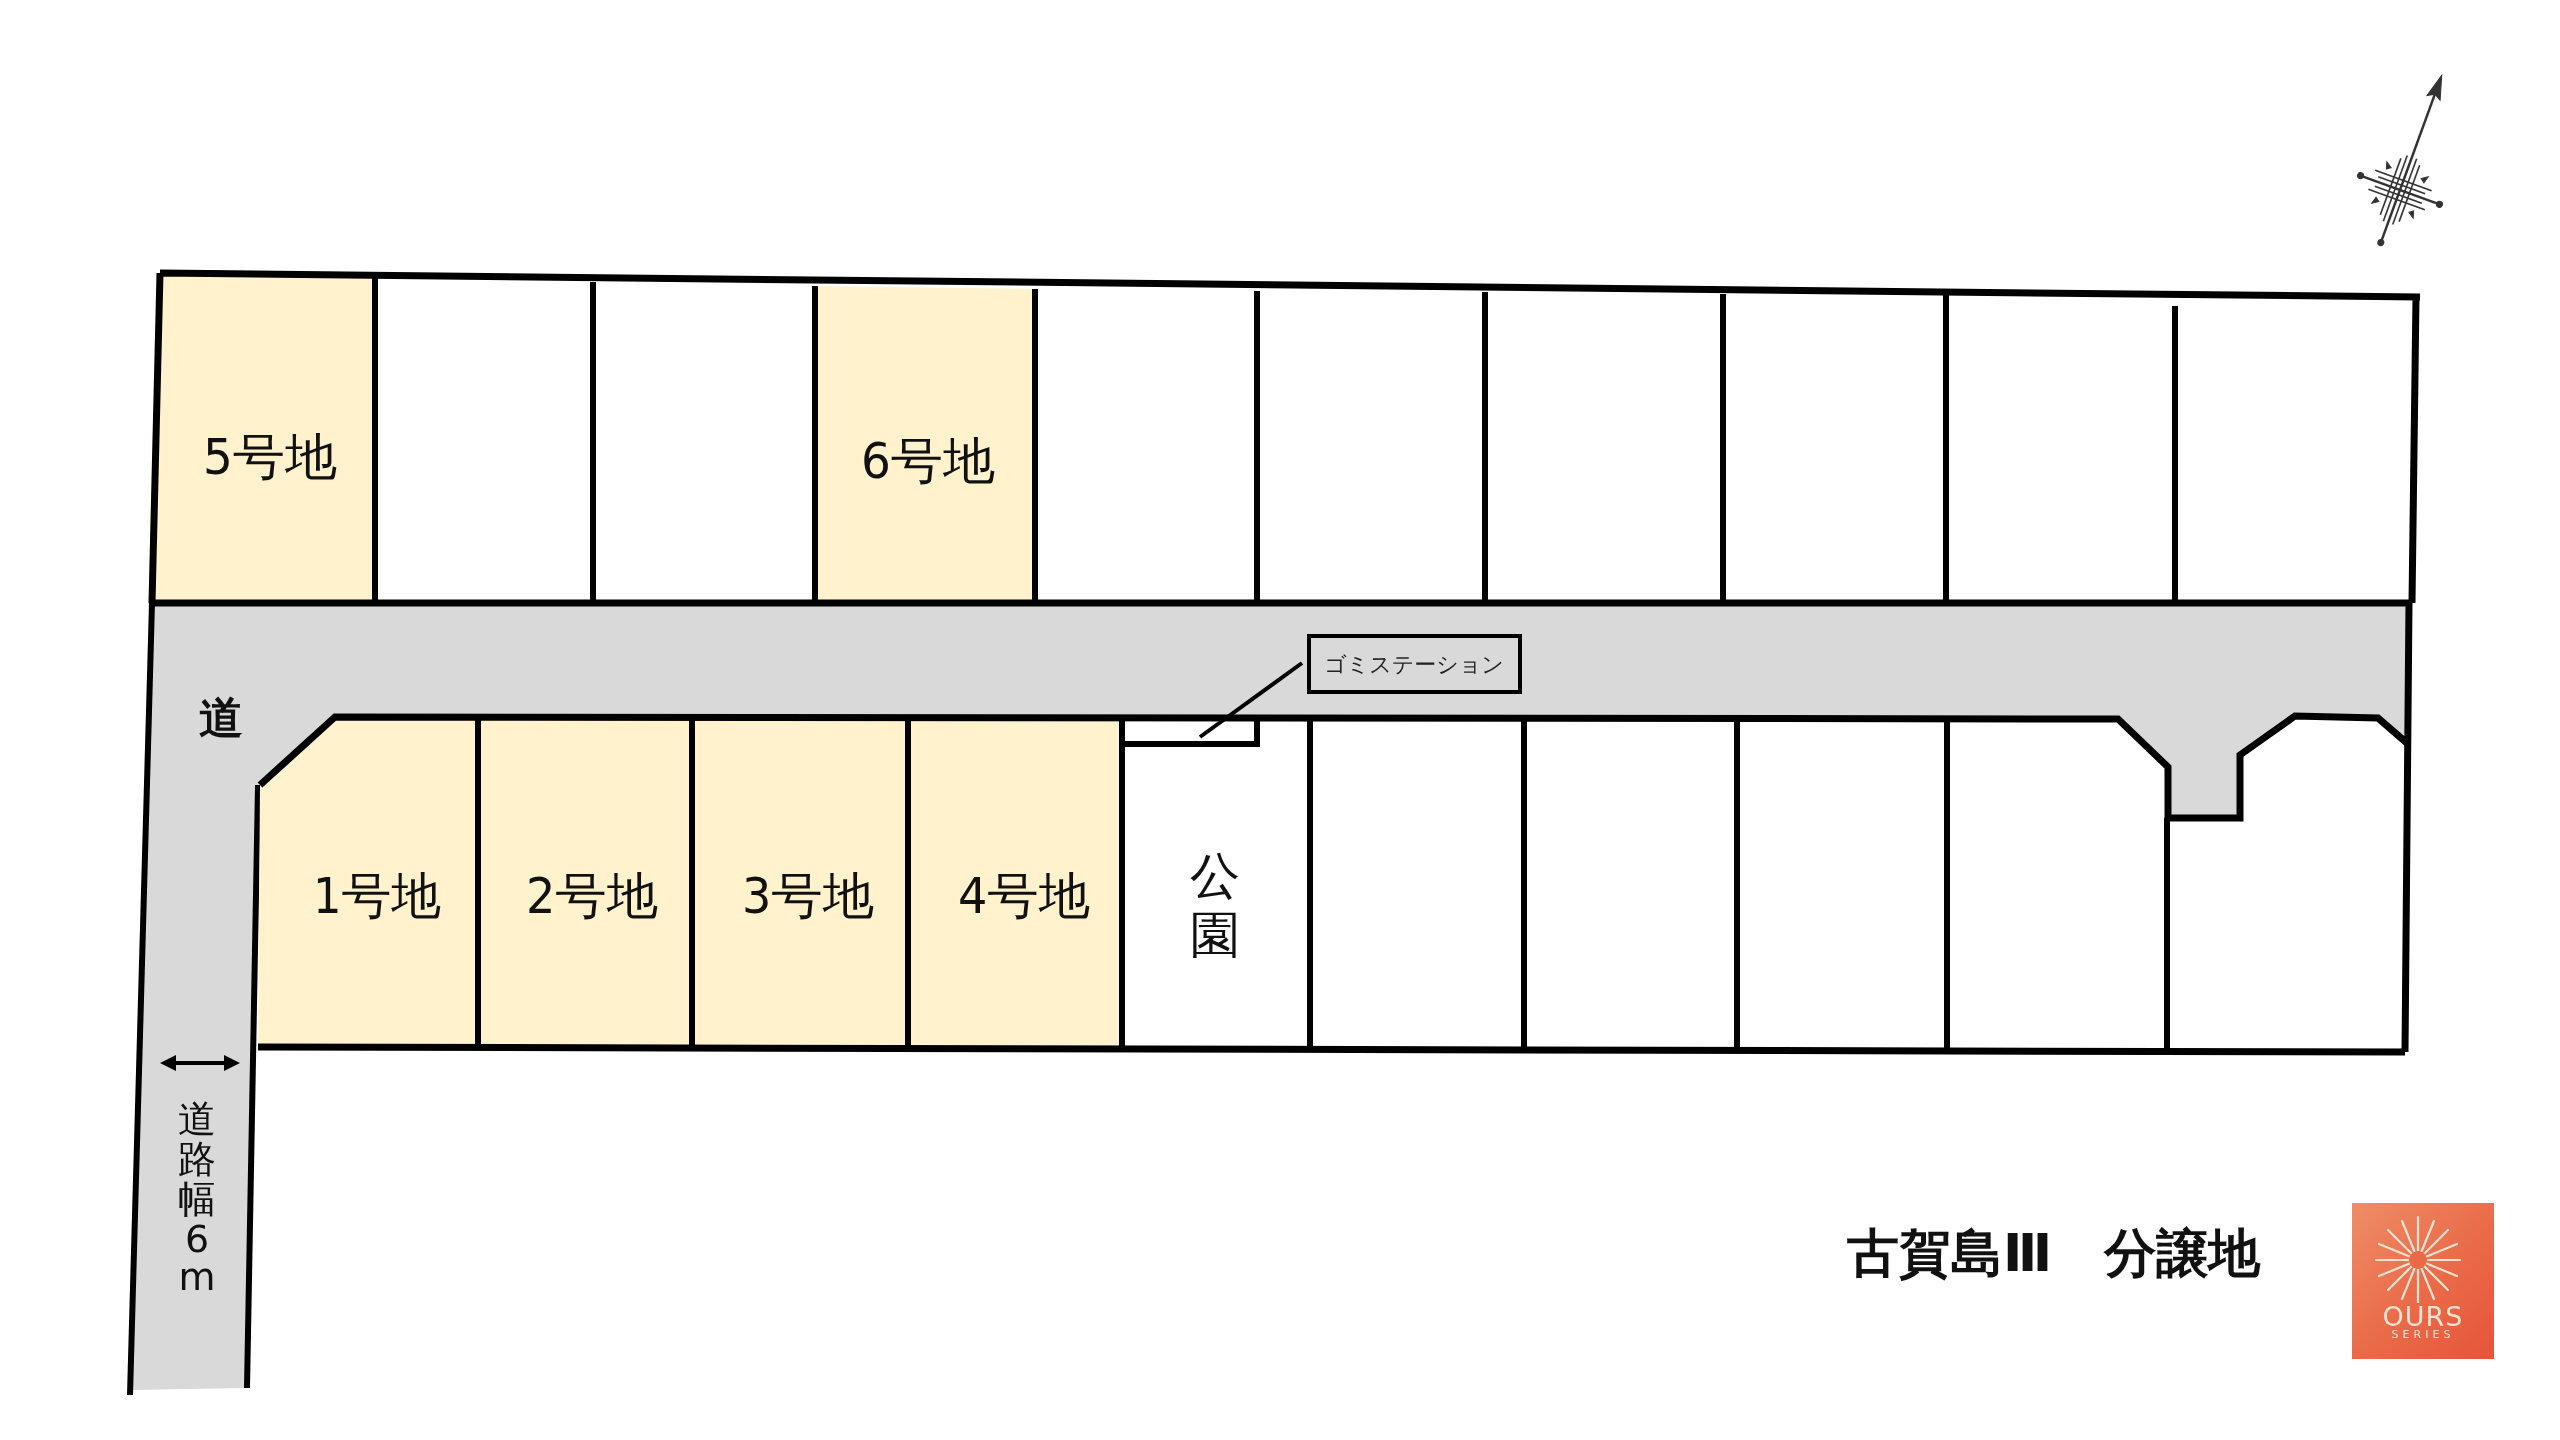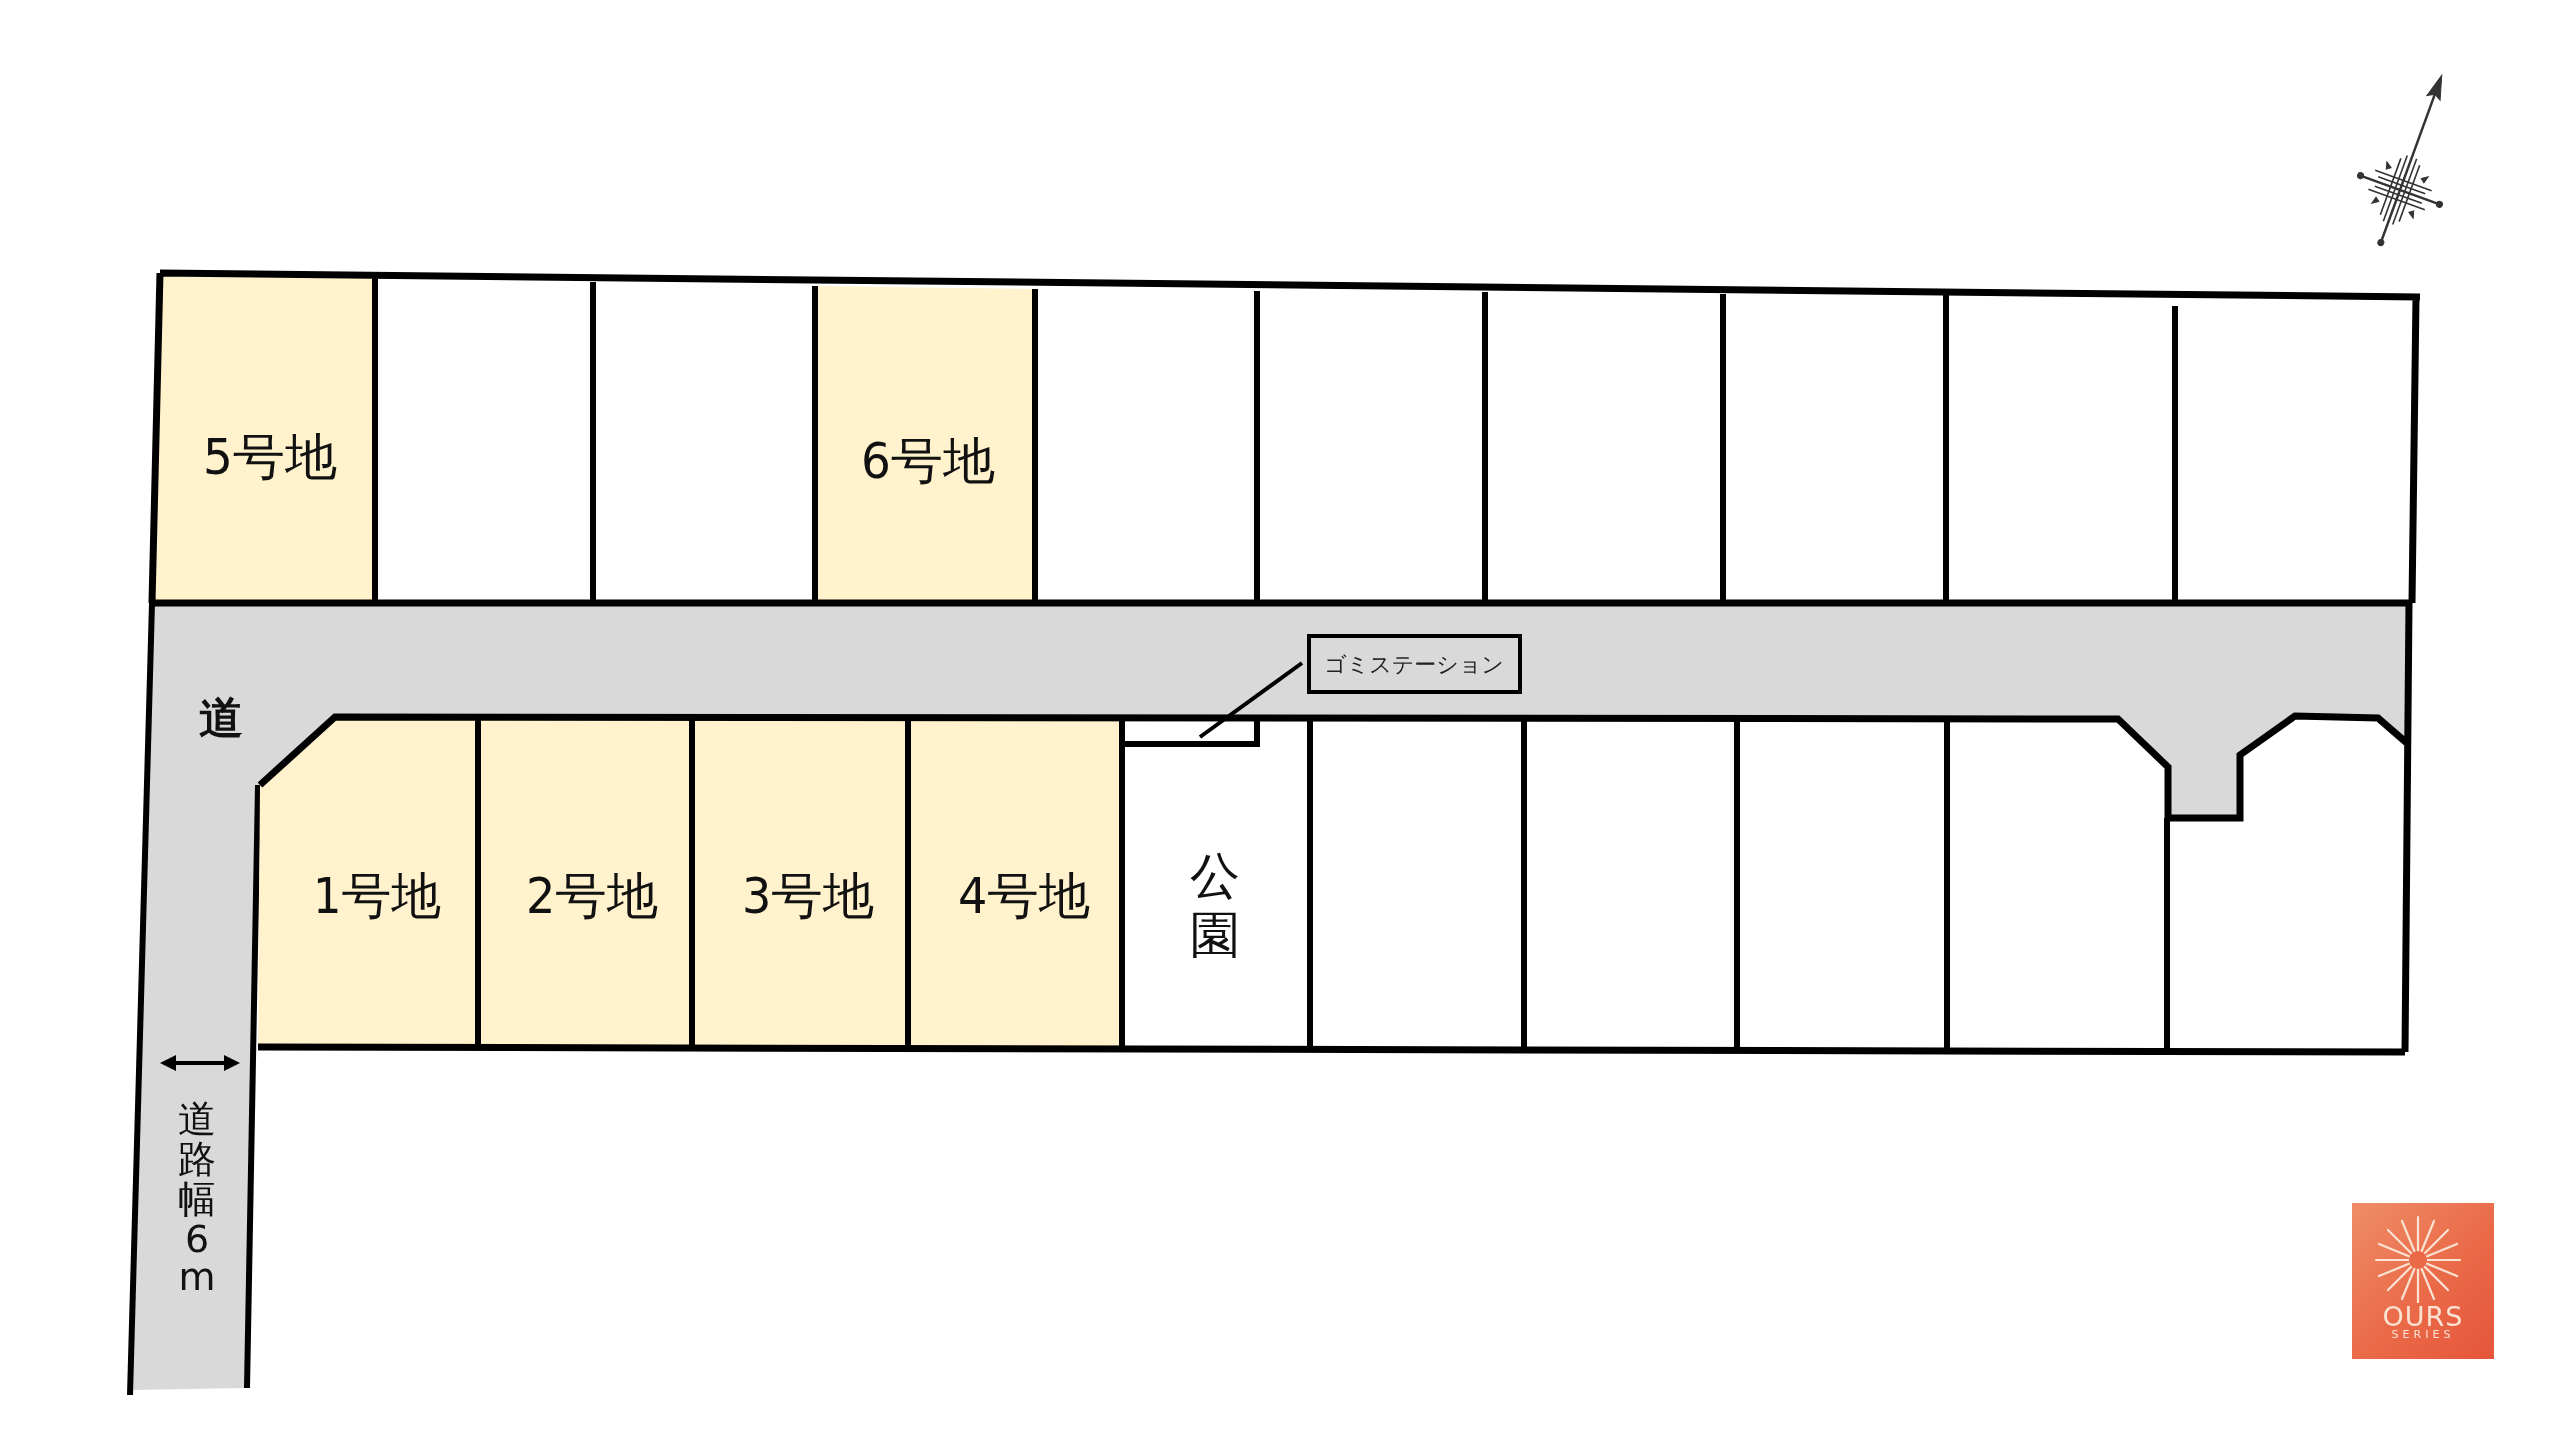--- a/index.html
+++ b/index.html
@@ -129,20 +129,21 @@
       <circle cx="102" cy="130" r="3"></circle>
       <circle cx="60" cy="186" r="3"></circle>
     <polygon points="38,108 44,112 40,115"></polygon>
       <polygon points="82,108 76,112 80,115"></polygon>
     <polygon points="38,152 44,148 40,145"></polygon>
       <polygon points="82,152 76,148 80,145"></polygon>
   </g>
 </svg>
 
 <div class="title">
+  <div>古賀島Ⅲ　分譲地</div>
 </div>
 
 <div class="logo">
   <svg width="142" height="100" viewBox="0 0 142 100" xmlns="http://www.w3.org/2000/svg">
     <g stroke="#fbe3d3" stroke-width="2.2" stroke-linecap="round">
       <line x1="66" y1="57" x2="66" y2="14"></line>
         <line x1="66" y1="57" x2="66" y2="100"></line>
       <line x1="66" y1="57" x2="24" y2="57"></line>
         <line x1="66" y1="57" x2="108" y2="57"></line>
       <line x1="66" y1="57" x2="96" y2="27"></line>

